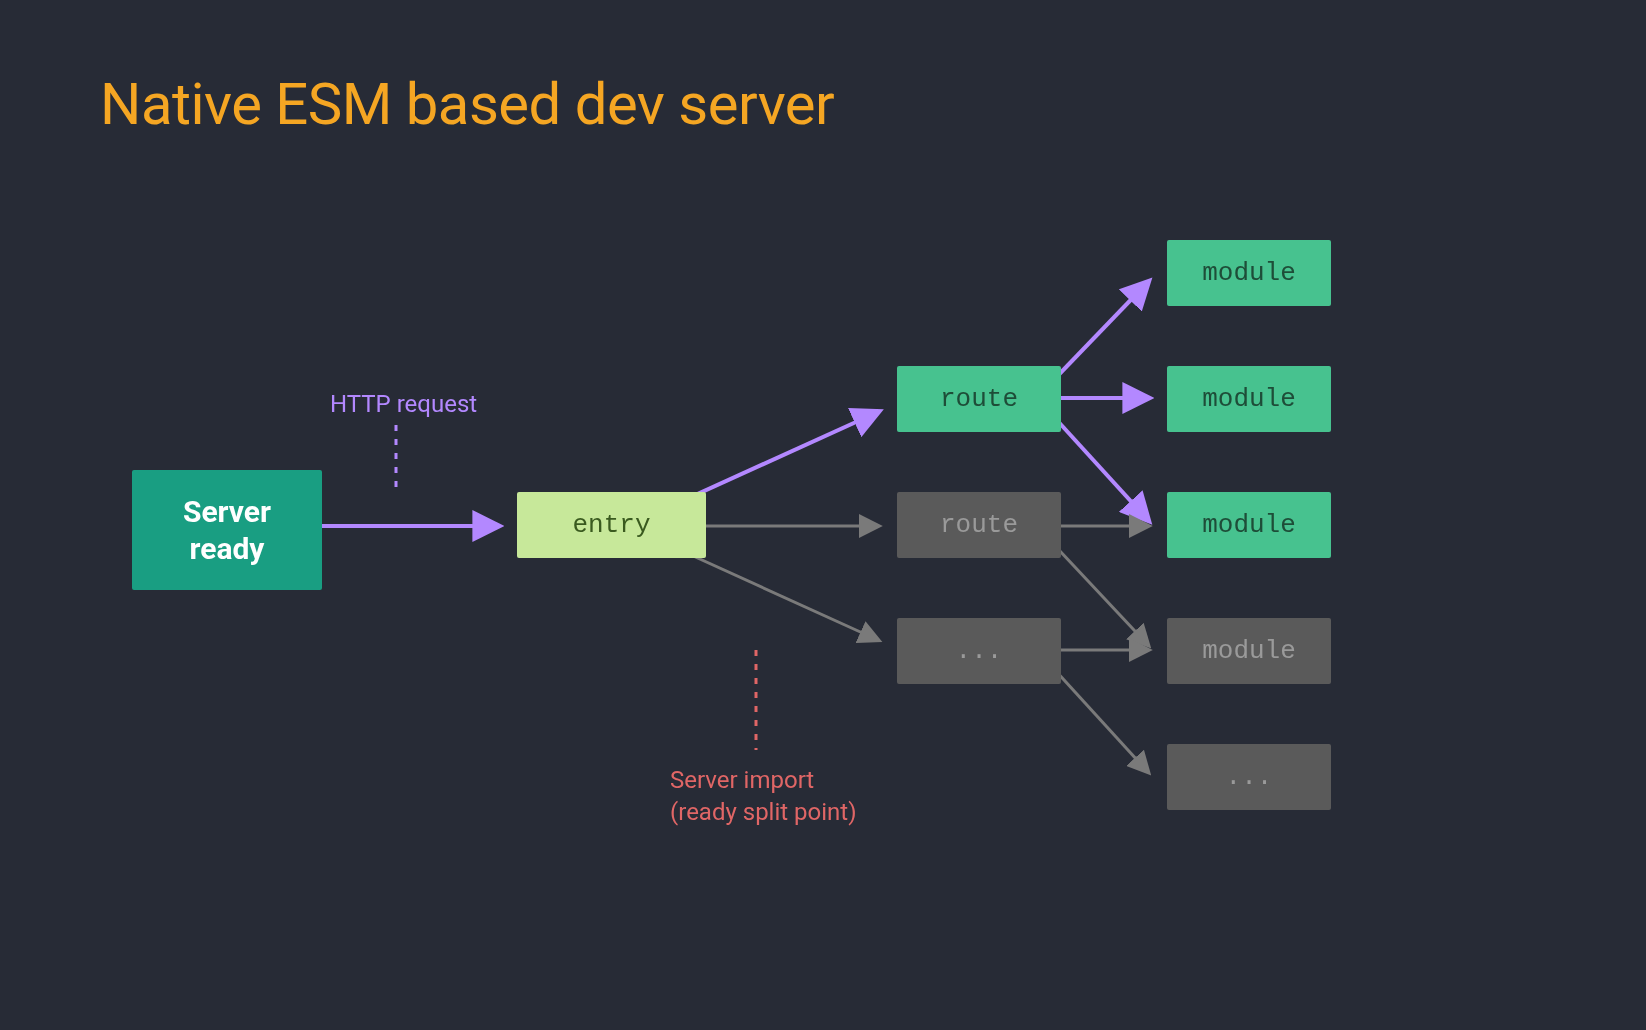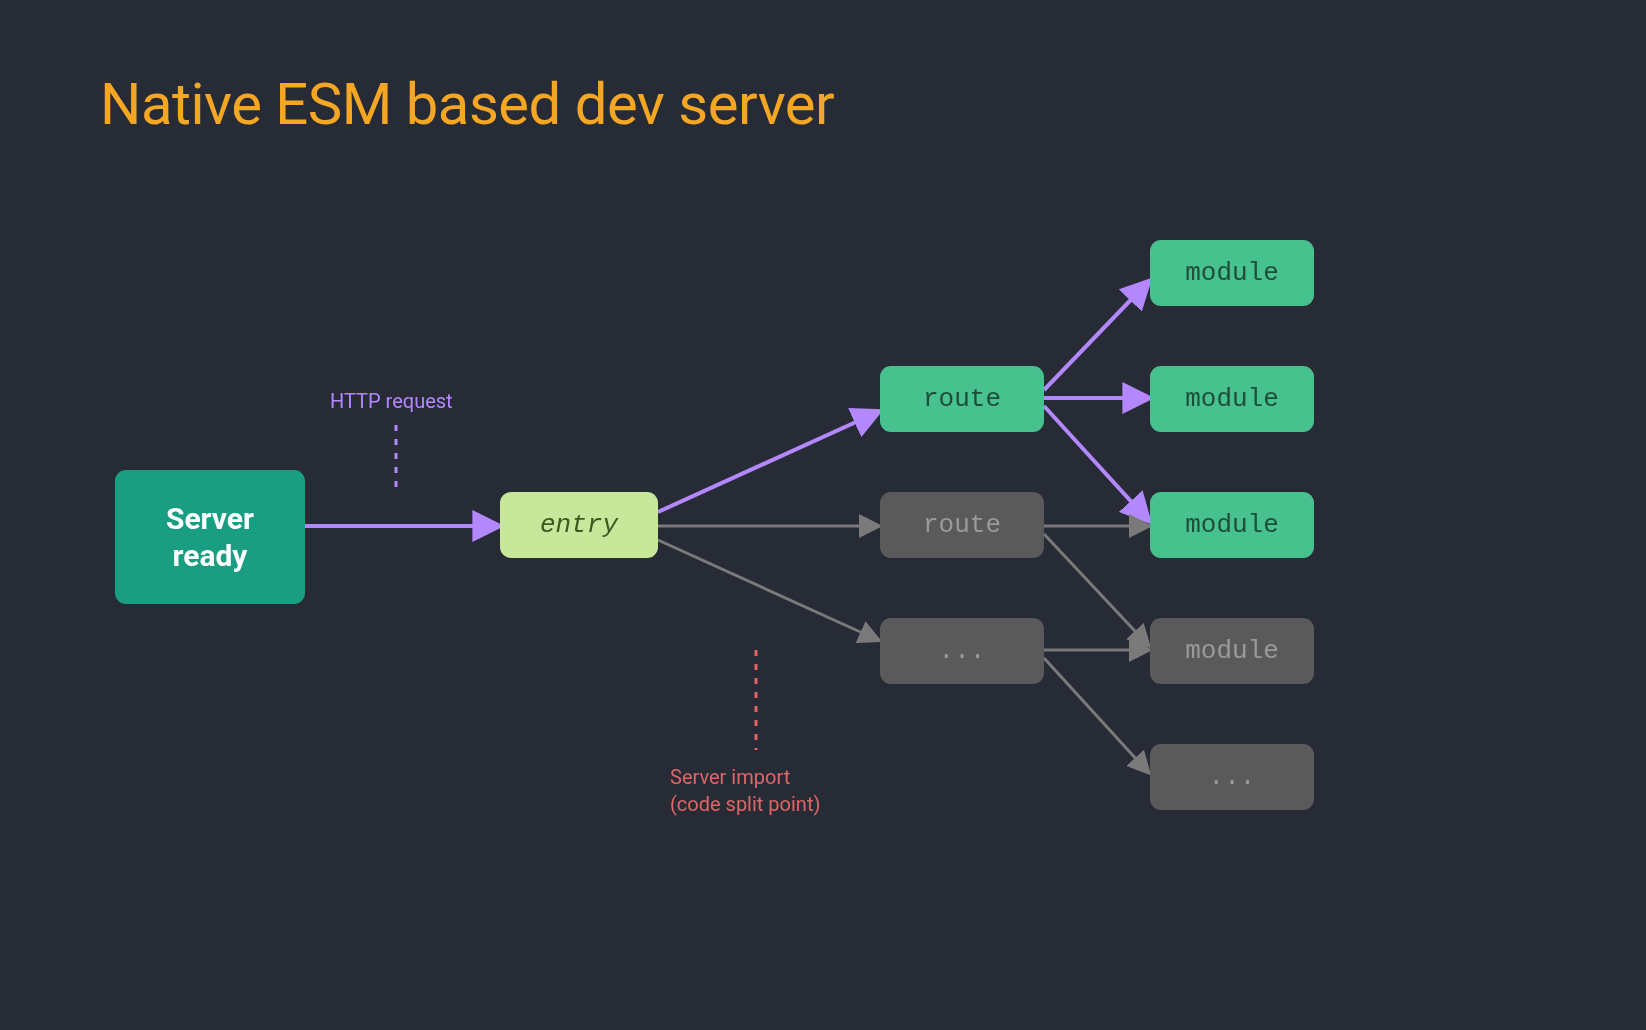--- a/index.html
+++ b/index.html
@@ -15,26 +15,27 @@
     position: absolute;
     left: 100px;
     top: 70px;
     font-size: 58px;
     font-weight: 400;
     color: #f5a623;
     letter-spacing: -0.5px;
   }
   .node {
     position: absolute;
-    border-radius: 11px;
+    border-radius: 2px;
     display: flex;
     align-items: center;
     justify-content: center;
     font-family: "SFMono-Regular", Consolas, "Liberation Mono", Menlo, monospace;
     font-size: 26px;
+    margin-left: 17px;
   }
   .node-server {
     background: #199e82;
     color: #fff;
     font-family: -apple-system, BlinkMacSystemFont, "Segoe UI", Roboto, sans-serif;
     font-weight: 700;
     font-size: 30px;
     text-align: center;
     line-height: 1.25;
   }
@@ -45,21 +46,21 @@
   .node-active {
     background: #47c28f;
     color: #1e4d38;
   }
   .node-inactive {
     background: #5a5a5a;
     color: #9a9a9a;
   }
   .label {
     position: absolute;
-    font-size: 20px;
+    font-size: 24px;
     line-height: 1.35;
   }
   .label-purple { color: #b388ff; }
   .label-red { color: #e06666; }
   svg.overlay {
     position: absolute;
     left: 0; top: 0;
     width: 1646px;
     height: 1030px;
     pointer-events: none;
@@ -100,24 +101,24 @@
 
   <line x1="1044" y1="526" x2="1148" y2="526" stroke="#7a7a7a" stroke-width="3" marker-end="url(#arrow-gray)"></line>
 
   <line x1="1044" y1="534" x2="1148" y2="645" stroke="#7a7a7a" stroke-width="3" marker-end="url(#arrow-gray)"></line>
 
   <line x1="1044" y1="650" x2="1148" y2="650" stroke="#7a7a7a" stroke-width="3" marker-end="url(#arrow-gray)"></line>
 
   <line x1="1044" y1="658" x2="1148" y2="772" stroke="#7a7a7a" stroke-width="3" marker-end="url(#arrow-gray)"></line>
 </svg>
 
-<div class="node node-server" style="left:115px; top:470px; width:190px; height:134px; white-space:pre-line;">Server
+<div class="node node-server" style="left:115px; top:470px; width:190px; height:120px; white-space:pre-line;">Server
 ready</div>
 
-<div class="node node-entry" style="left:500px; top:492px; width:158px; height:66px;font-style:italic;">entry</div>
+<div class="node node-entry" style="left:500px; top:492px; width:189px; height:66px;">entry</div>
 
 <div class="node node-active" style="left:880px; top:366px; width:164px; height:66px;">route</div>
 
 <div class="node node-inactive" style="left:880px; top:492px; width:164px; height:66px;">route</div>
 
 <div class="node node-inactive" style="left:880px; top:618px; width:164px; height:66px;">...</div>
 
 <div class="node node-active" style="left:1150px; top:240px; width:164px; height:66px;">module</div>
 
 <div class="node node-active" style="left:1150px; top:366px; width:164px; height:66px;">module</div>
@@ -125,14 +126,14 @@
 <div class="node node-active" style="left:1150px; top:492px; width:164px; height:66px;">module</div>
 
 <div class="node node-inactive" style="left:1150px; top:618px; width:164px; height:66px;">module</div>
 
 <div class="node node-inactive" style="left:1150px; top:744px; width:164px; height:66px;">...</div>
 
 <div class="label label-purple" style="left:330px; top:388px;">HTTP request</div>
 
 <div class="label label-red" style="left:670px; top:764px;">
   <span>Server import</span><br>
-  <span>(code split point)</span>
+  <span>(ready split point)</span>
 </div>
 
 </body></html>

